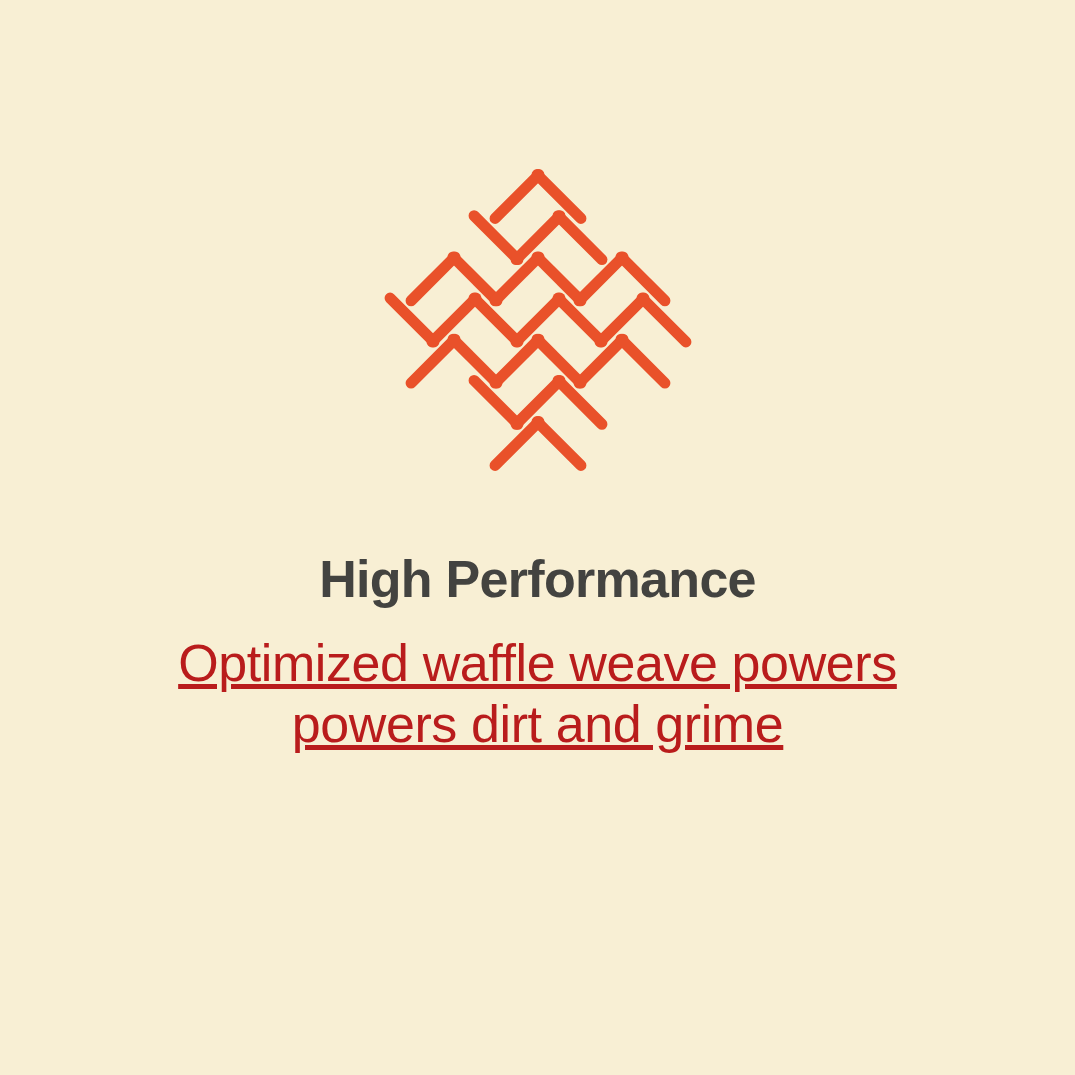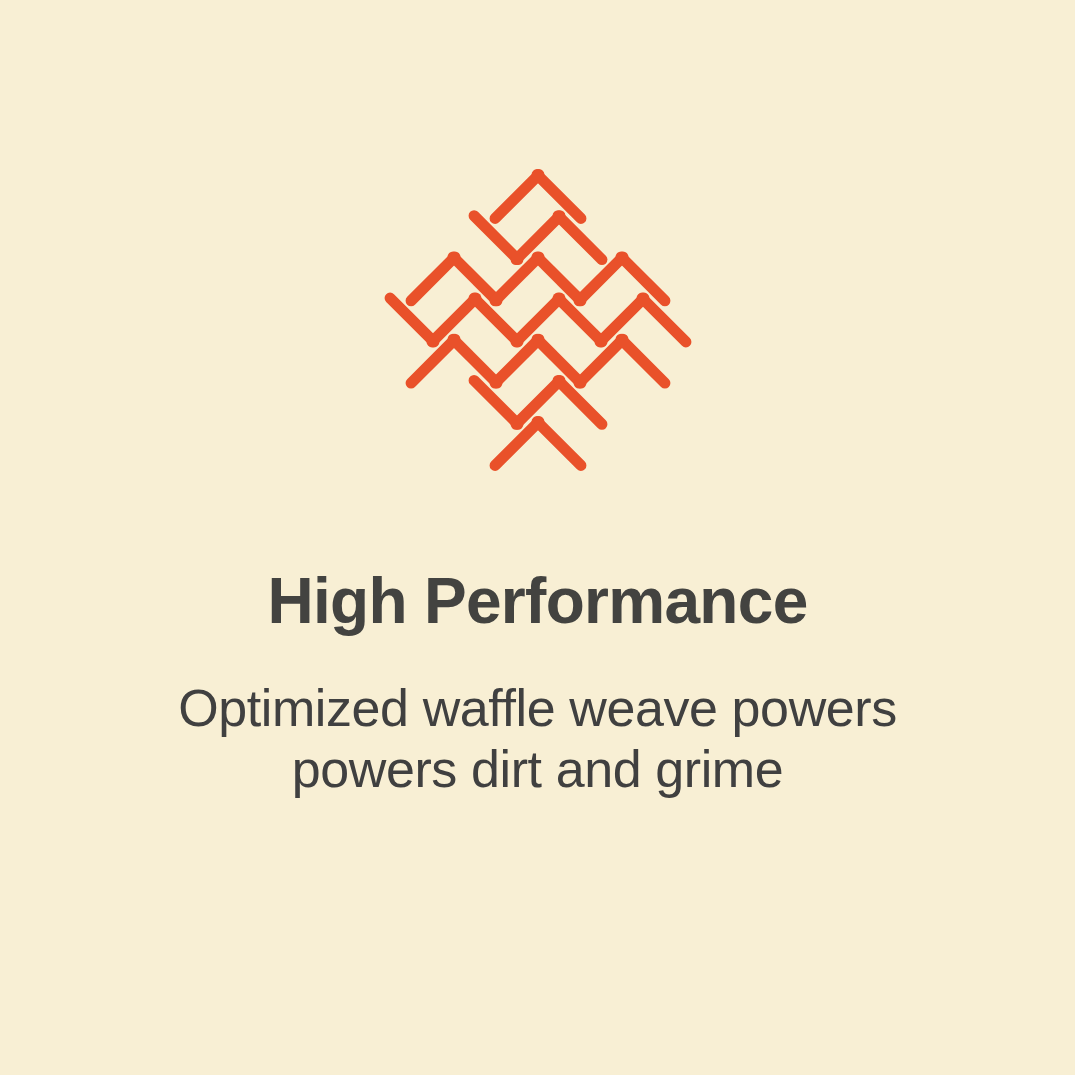--- a/index.html
+++ b/index.html
@@ -47,42 +47,43 @@
     position: absolute;
     left: 0;
     top: 552px;
     width: 1075px;
     text-align: center;
     padding: 0 60px;
     box-sizing: border-box;
   }
 
   #feature-title {
-    margin: 16px;
+    margin: 0;
     font-family: "Liberation Sans", sans-serif;
-    font-size: 64px;
+    font-size: 52px;
     font-weight: 700;
     letter-spacing: -0.7px;
     line-height: 1.06;
     color: #434340;
     white-space: nowrap;
   }
 
   #feature-subtitle {
     margin: 0;
     padding-top: 26px;
     font-family: "Liberation Sans", sans-serif;
     font-size: 52px;
     font-weight: 400;
     letter-spacing: -0.4px;
     line-height: 1.18;
-    color: #404040;
+    color: #b91c1c;
     max-width: 830px;
     margin-left: auto;
     margin-right: auto;
+    text-decoration: underline;
   }
 </style>
 </head>
 <body>
 
 <div id="feature-card">
 
   <div id="icon-wrap">
     <svg id="weave-icon" viewBox="0 0 360 360" xmlns="http://www.w3.org/2000/svg" aria-hidden="true">
       <g id="weave-strokes" stroke="#e9512a" stroke-width="11" stroke-linecap="round" fill="none">

